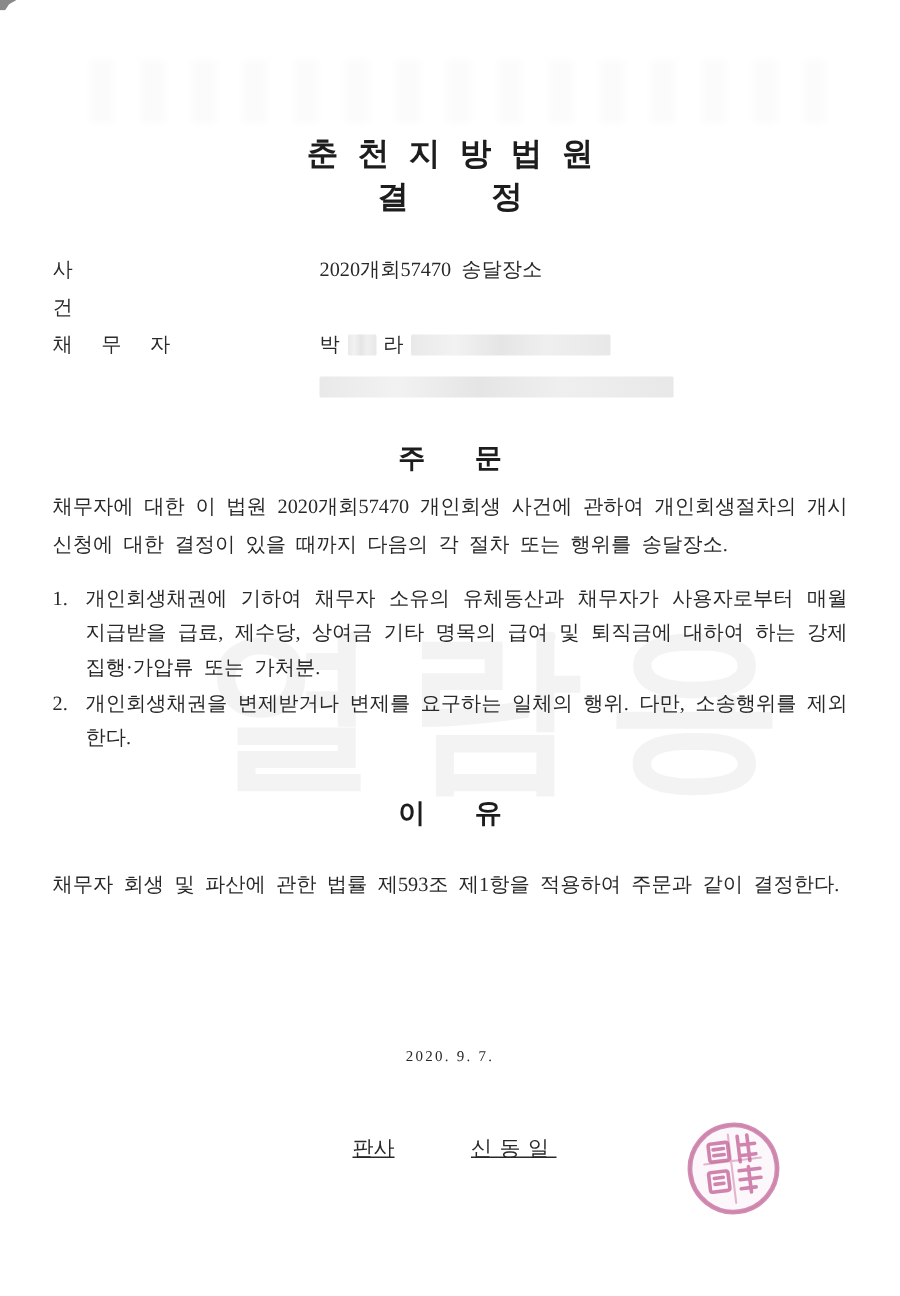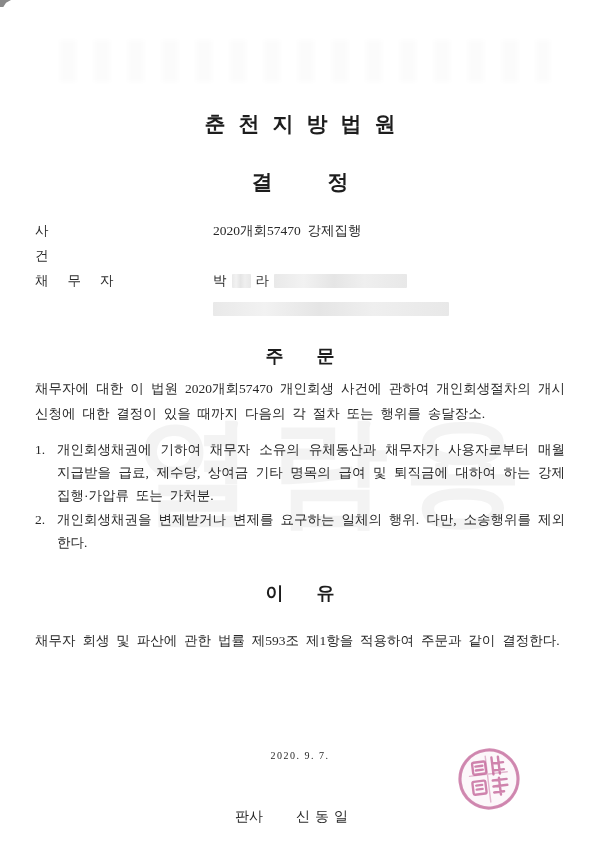--- a/index.html
+++ b/index.html
@@ -32,28 +32,28 @@
     top:392px; left:136px;
     font-size:118px; font-weight:700;
     letter-spacing:16px;
     color:rgba(90,90,90,.07);
     white-space:nowrap;
     font-family:"Liberation Serif", serif;
   }
   .content { position:relative; z-index:1; padding:0 35px; }
 
   .court-title {
-    padding-top:110px;
+    padding-top:88px;
     text-align:center;
     font-size:21px; font-weight:700;
     letter-spacing:13px; padding-left:13px;
     color:#1d1d1d;
   }
   .doc-type {
-    margin-top:30px;
+    margin-top:1px;
     text-align:center;
     font-size:21px; font-weight:700;
     letter-spacing:55px; padding-left:55px;
     color:#1d1d1d;
   }
 
   .info-rows { margin-top:22px; font-size:13.5px; line-height:25px; }
   .info-row { display:flex; align-items:flex-start;gap:48px; }
   .info-label { flex:0 0 130px; color:#2b2b2b; }
   .ls-case { letter-spacing:54px; }
@@ -91,22 +91,23 @@
   .reason-para { margin-top:24px; }
 
   .decision-date {
     margin-top:97px;
     text-align:center;
     font-size:10px; letter-spacing:1.5px;
   }
   .judge-row {
     margin-top:47px;
     display:flex; align-items:baseline;
-    padding-left:200px; gap:33px;
+    padding-left:200px; gap:51px;
     font-size:14px;
+    text-decoration:underline;
   }
   .judge-name { letter-spacing:5px; }
 
   .seal { position:absolute; z-index:2; left:454px; top:744px; width:70px; height:70px; }
 </style>
 </head>
 <body>
 
 <div class="page">
 
@@ -116,21 +117,21 @@
   <div class="watermark">열람용</div>
 
   <div class="content">
 
     <div class="court-title">춘천지방법원</div>
     <div class="doc-type">결정</div>
 
     <div class="info-rows">
       <div class="info-row">
         <span class="info-label ls-case">사건</span>
-        <span class="info-value">2020개회57470  강제집행</span>
+        <span class="info-value">2020개회57470  송달장소</span>
       </div>
       <div class="info-row">
         <span class="info-label ls-debtor">채무자</span>
         <div class="debtor-block">
           <div class="name-line">
             <span>박</span>
             <span class="redact redact-sm"></span>
             <span>라</span>
             <span class="redact redact-md"></span>
           </div>

